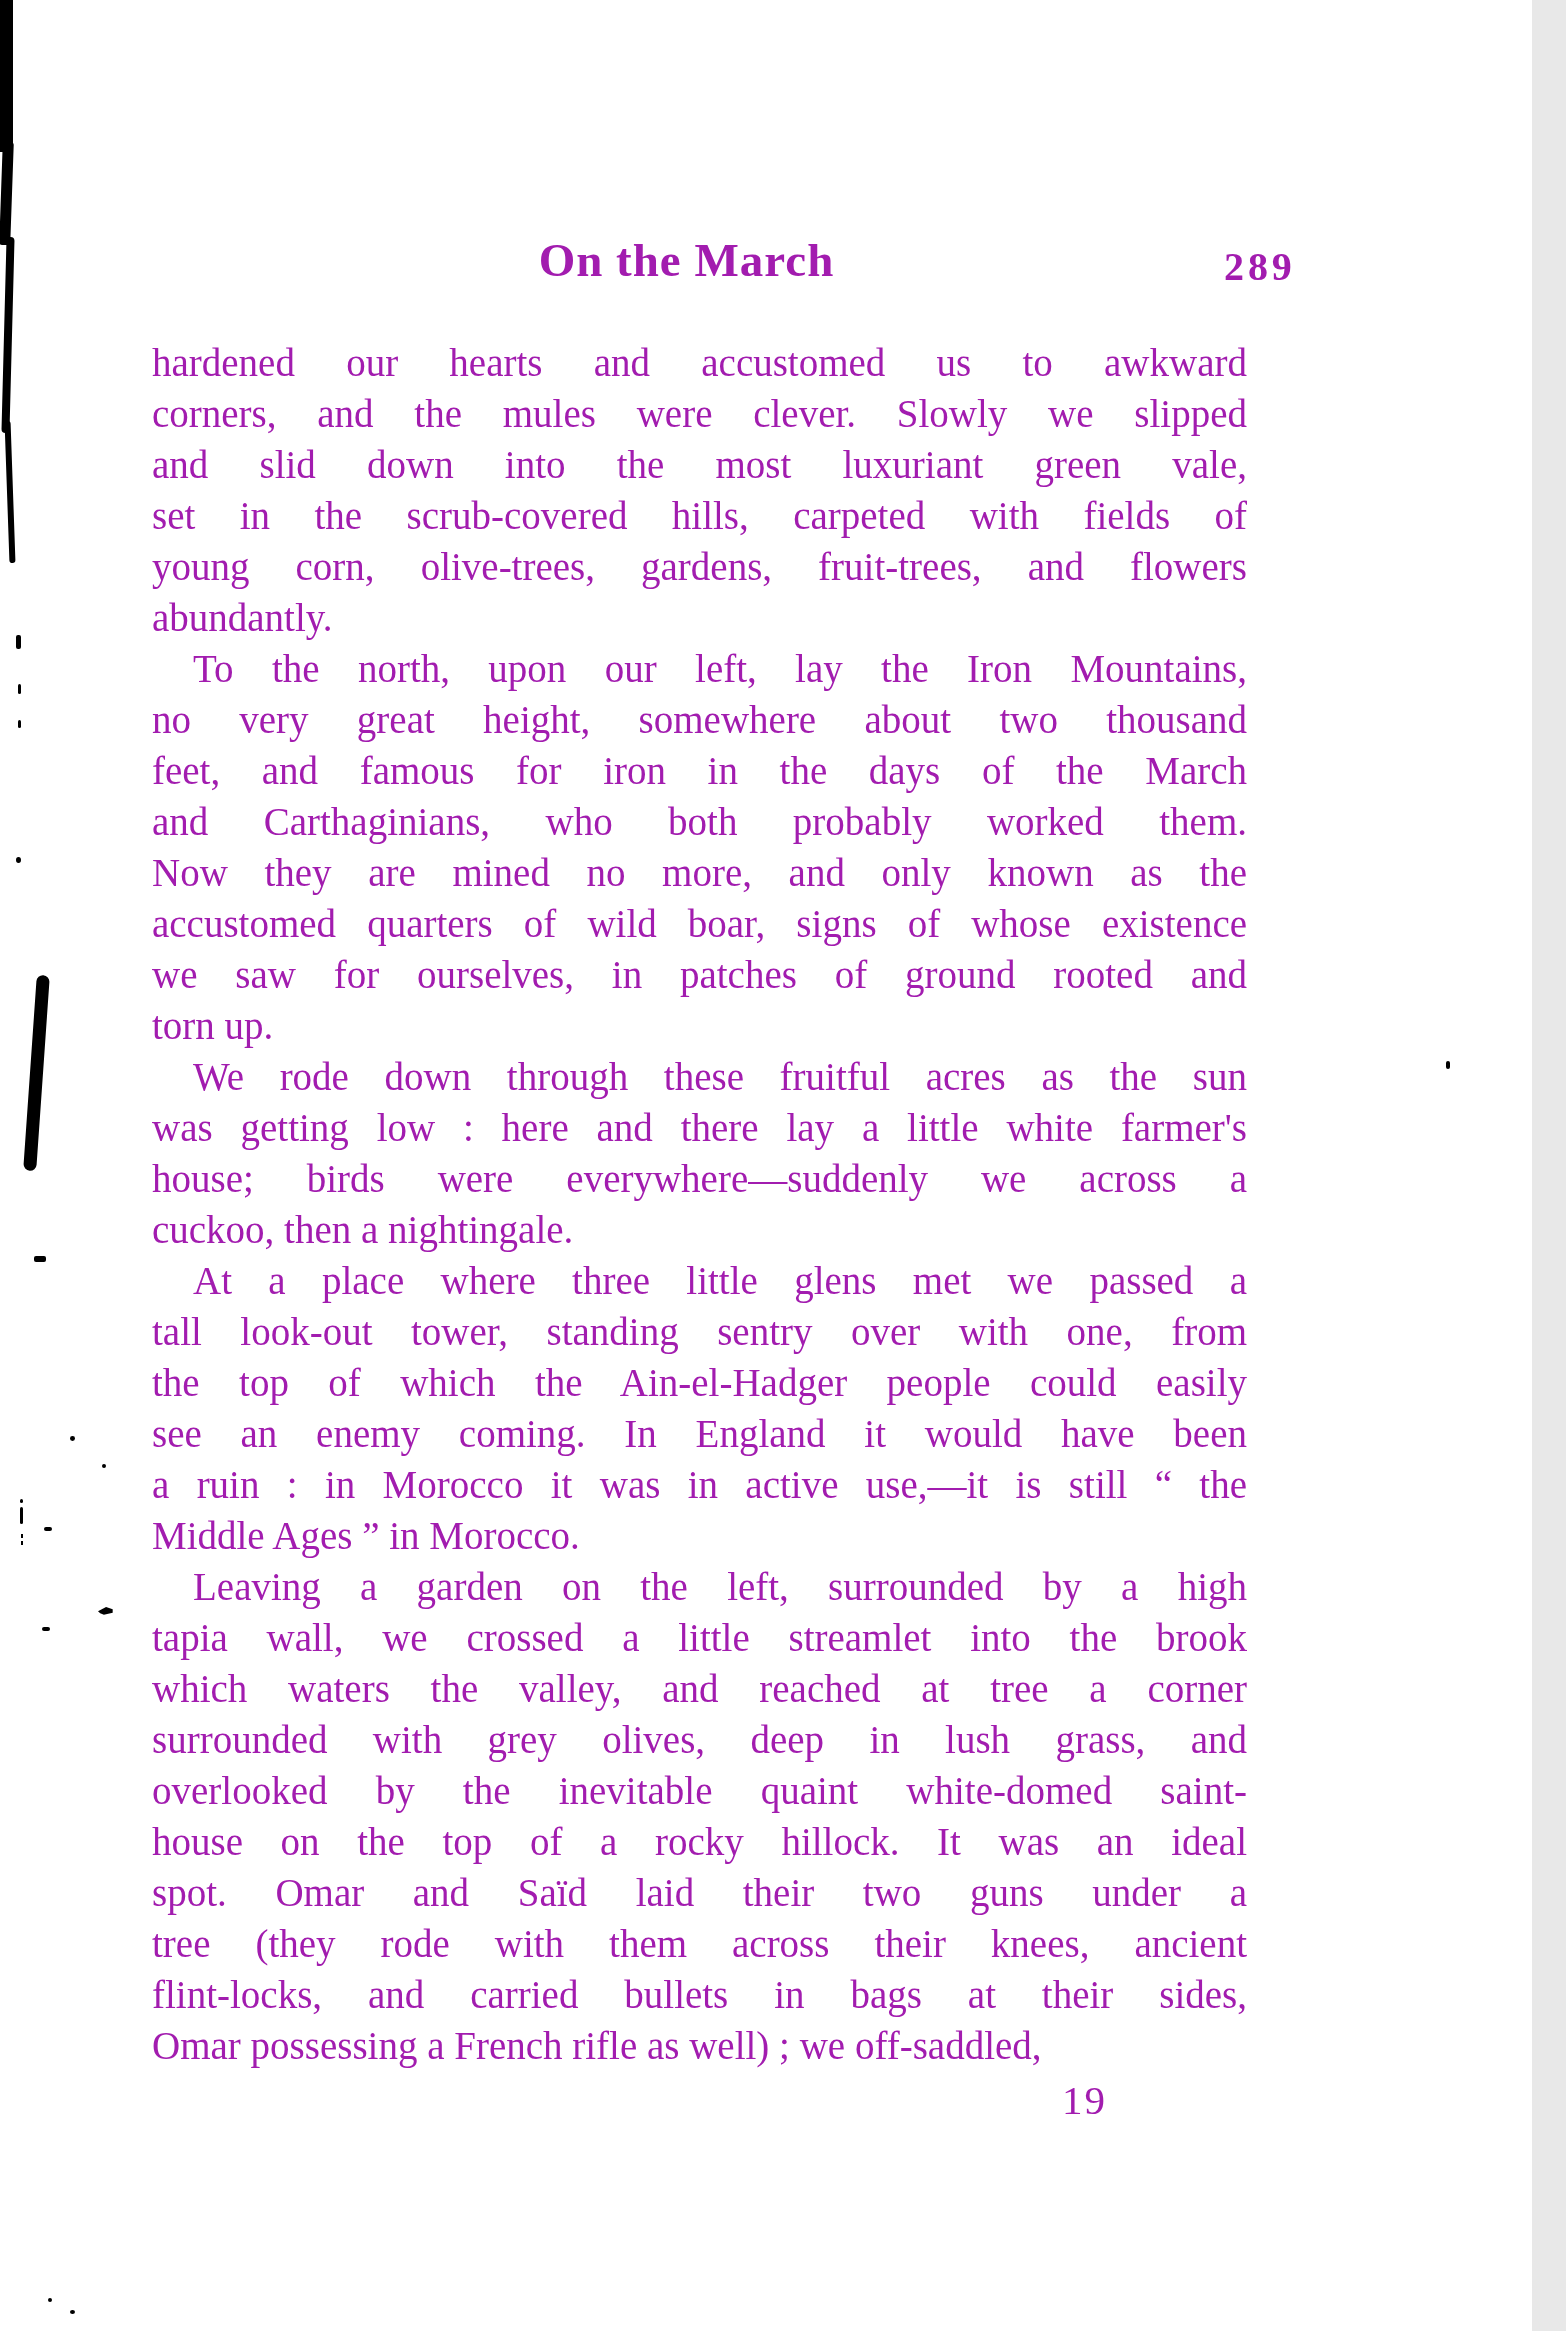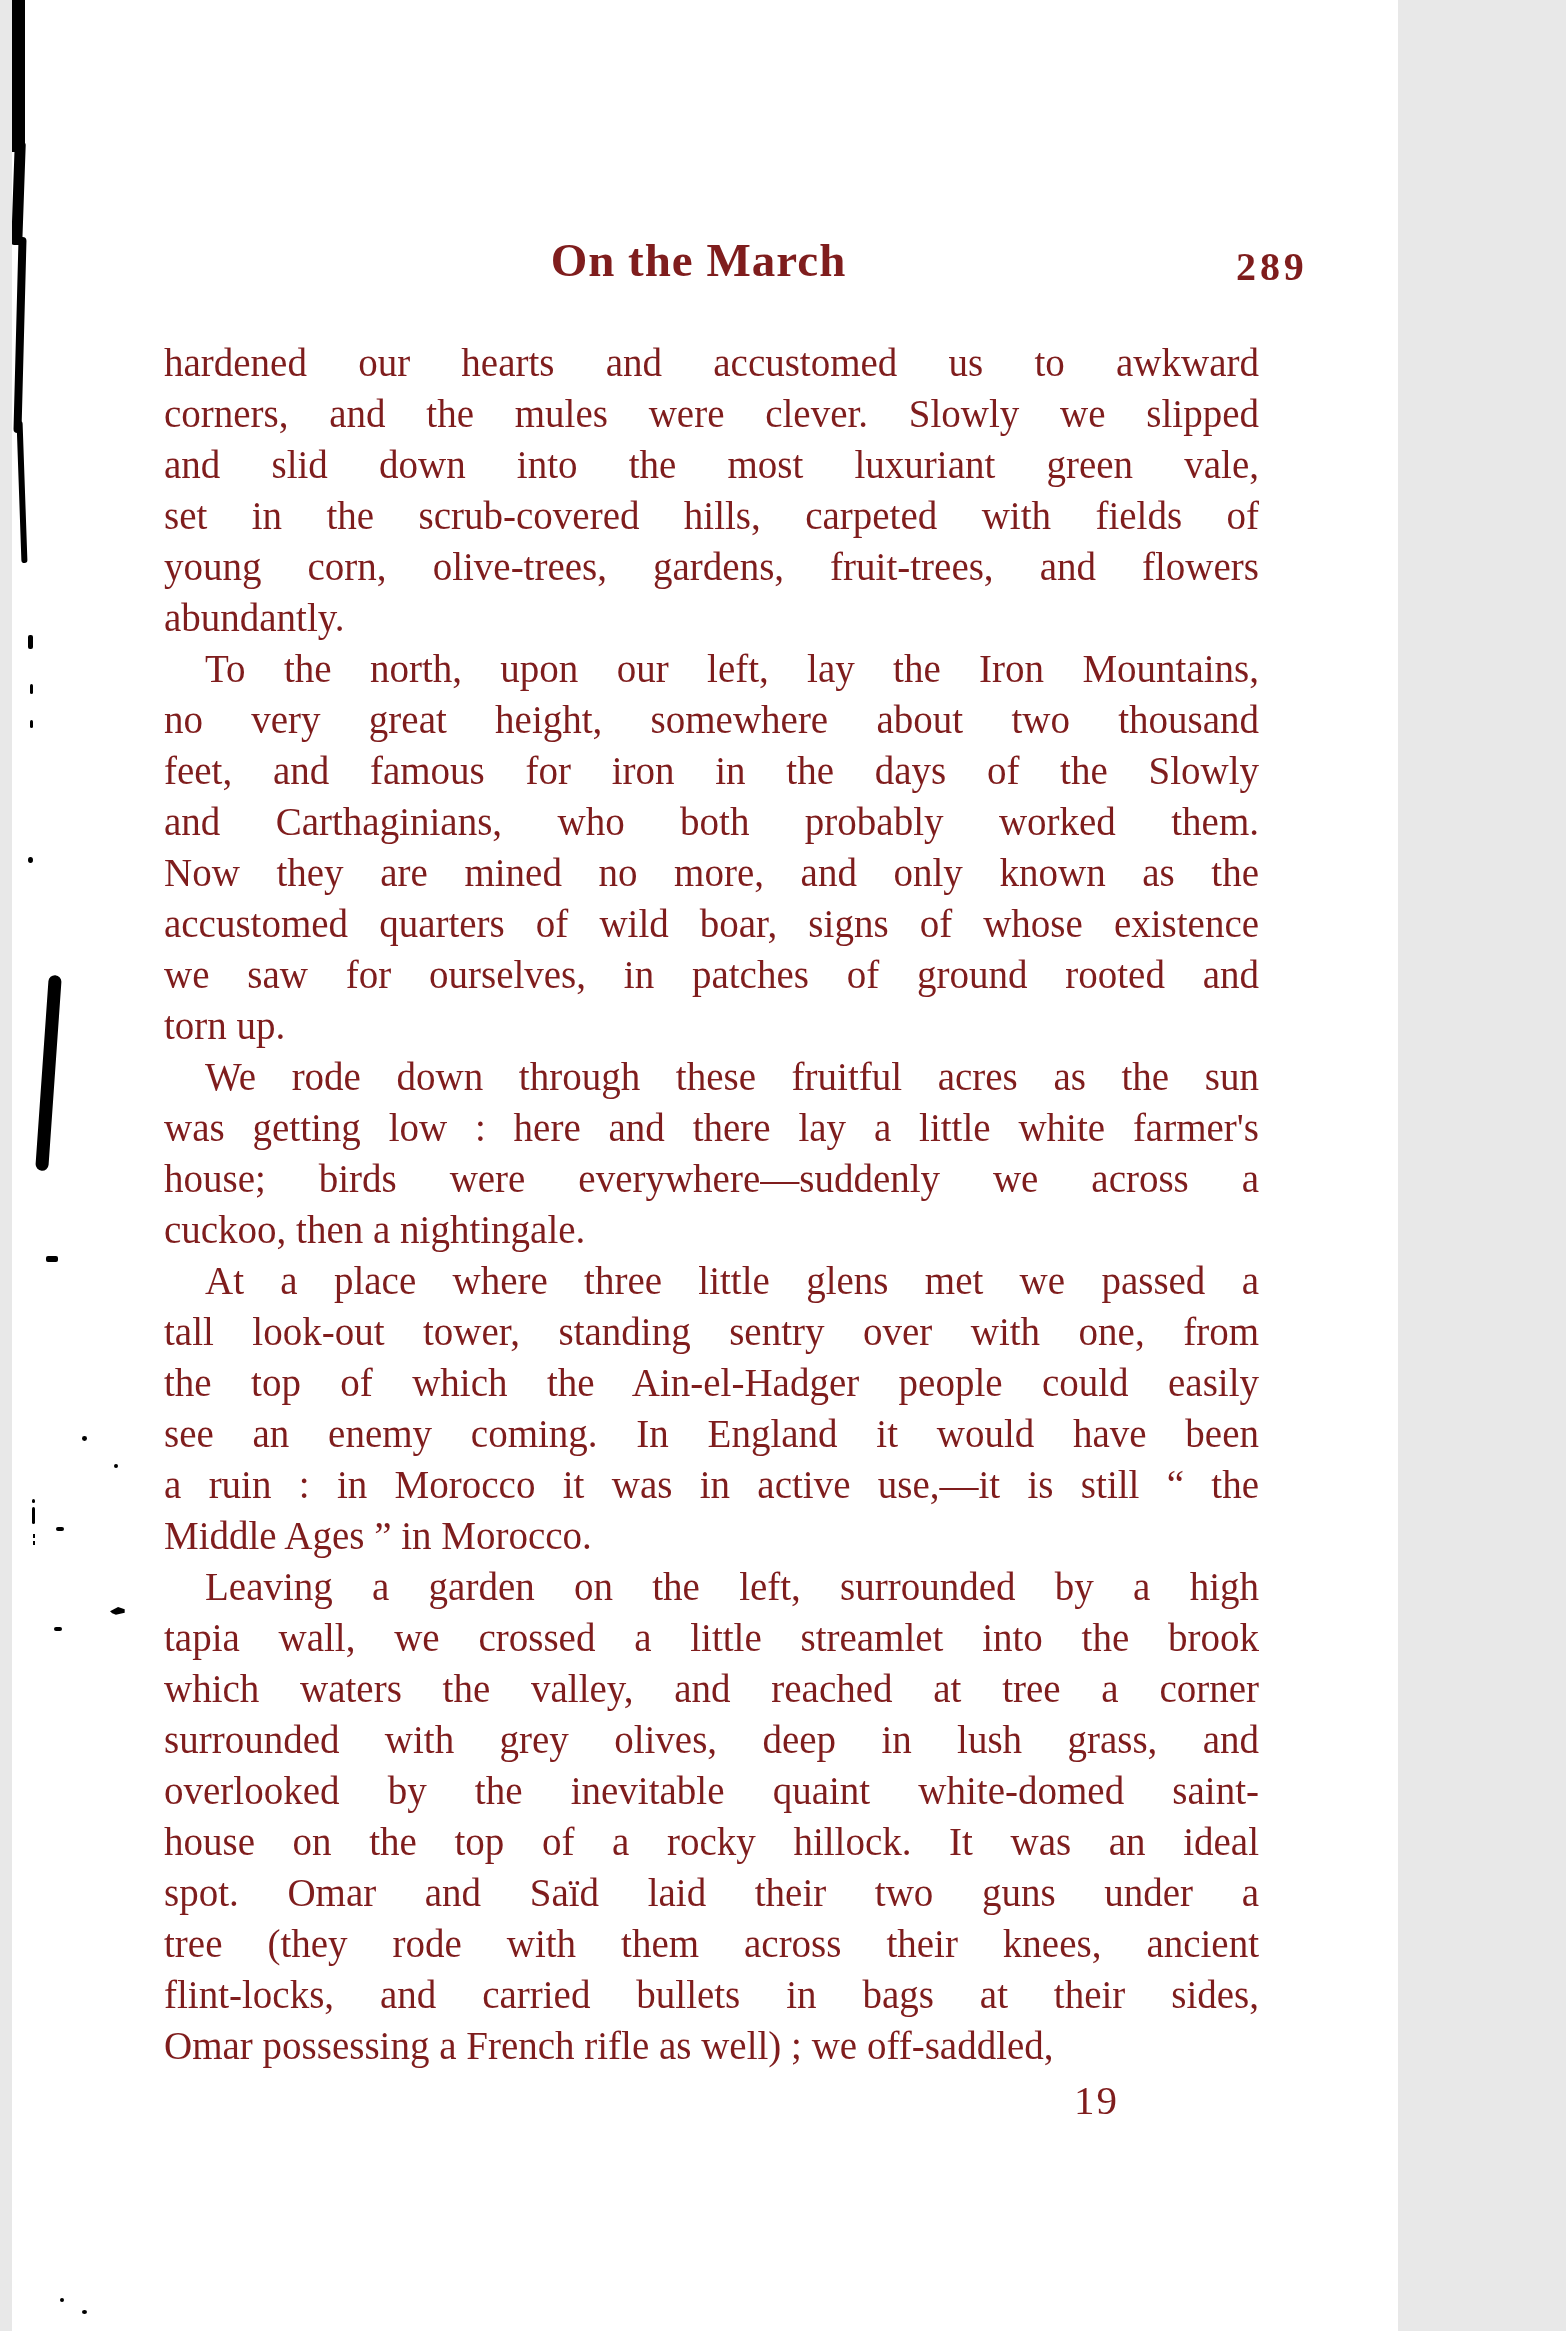--- a/index.html
+++ b/index.html
@@ -1,24 +1,23 @@
 <!DOCTYPE html>
 <html><head>
 <meta charset="utf-8">
 <style>
   html, body { margin: 0; padding: 0; background: #e8e8e8; }
   .page {
     position: relative;
-    width: 1386px;
+    width: 1532px;
     height: 2332px;
     background: #ffffff;
     overflow: hidden;
     font-family: "Liberation Serif", "DejaVu Serif", serif;
-    color: #7f1d1d;
-    margin-left: 12px;
+    color: #a21caf;
   }
 
   
   .running-title {
     position: absolute;
     left: 510px; top: 233px; width: 353px;
     text-align: center;
     font-size: 47px; font-weight: 700;
     letter-spacing: 1px;
     white-space: nowrap;
@@ -116,21 +115,21 @@
         <div class="line">hardened our hearts and accustomed us to awkward</div>
         <div class="line">corners, and the mules were clever. Slowly we slipped</div>
         <div class="line">and slid down into the most luxuriant green vale,</div>
         <div class="line">set in the scrub-covered hills, carpeted with fields of</div>
         <div class="line">young corn, olive-trees, gardens, fruit-trees, and flowers</div>
         <div class="line last">abundantly.</div>
       </div>
       <div class="paragraph">
         <div class="line indent">To the north, upon our left, lay the Iron Mountains,</div>
         <div class="line">no very great height, somewhere about two thousand</div>
-        <div class="line">feet, and famous for iron in the days of the Slowly</div>
+        <div class="line">feet, and famous for iron in the days of the March</div>
         <div class="line">and Carthaginians, who both probably worked them.</div>
         <div class="line">Now they are mined no more, and only known as the</div>
         <div class="line">accustomed quarters of wild boar, signs of whose existence</div>
         <div class="line">we saw for ourselves, in patches of ground rooted and</div>
         <div class="line last">torn up.</div>
       </div>
       <div class="paragraph">
         <div class="line indent">We rode down through these fruitful acres as the sun</div>
         <div class="line">was getting low : here and there lay a little white farmer's</div>
         <div class="line">house; birds were everywhere—suddenly we across a</div>

